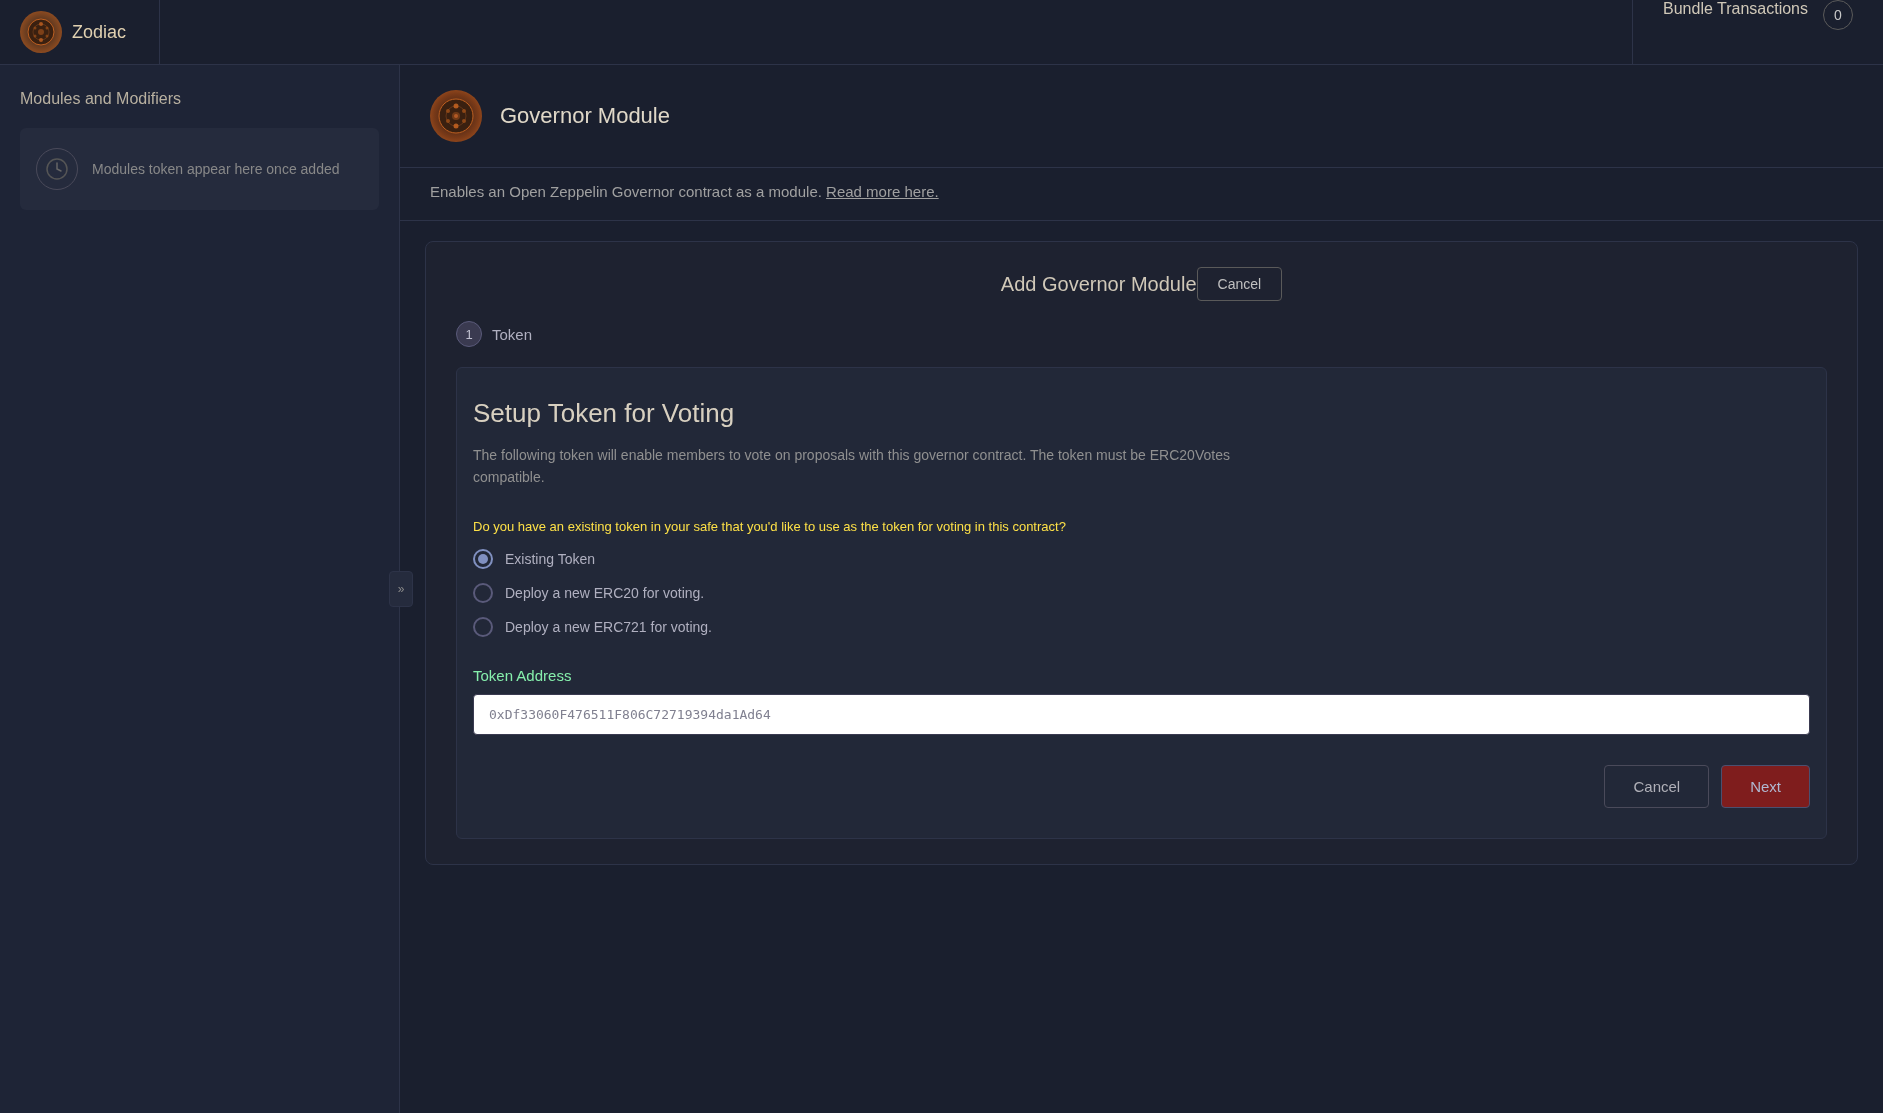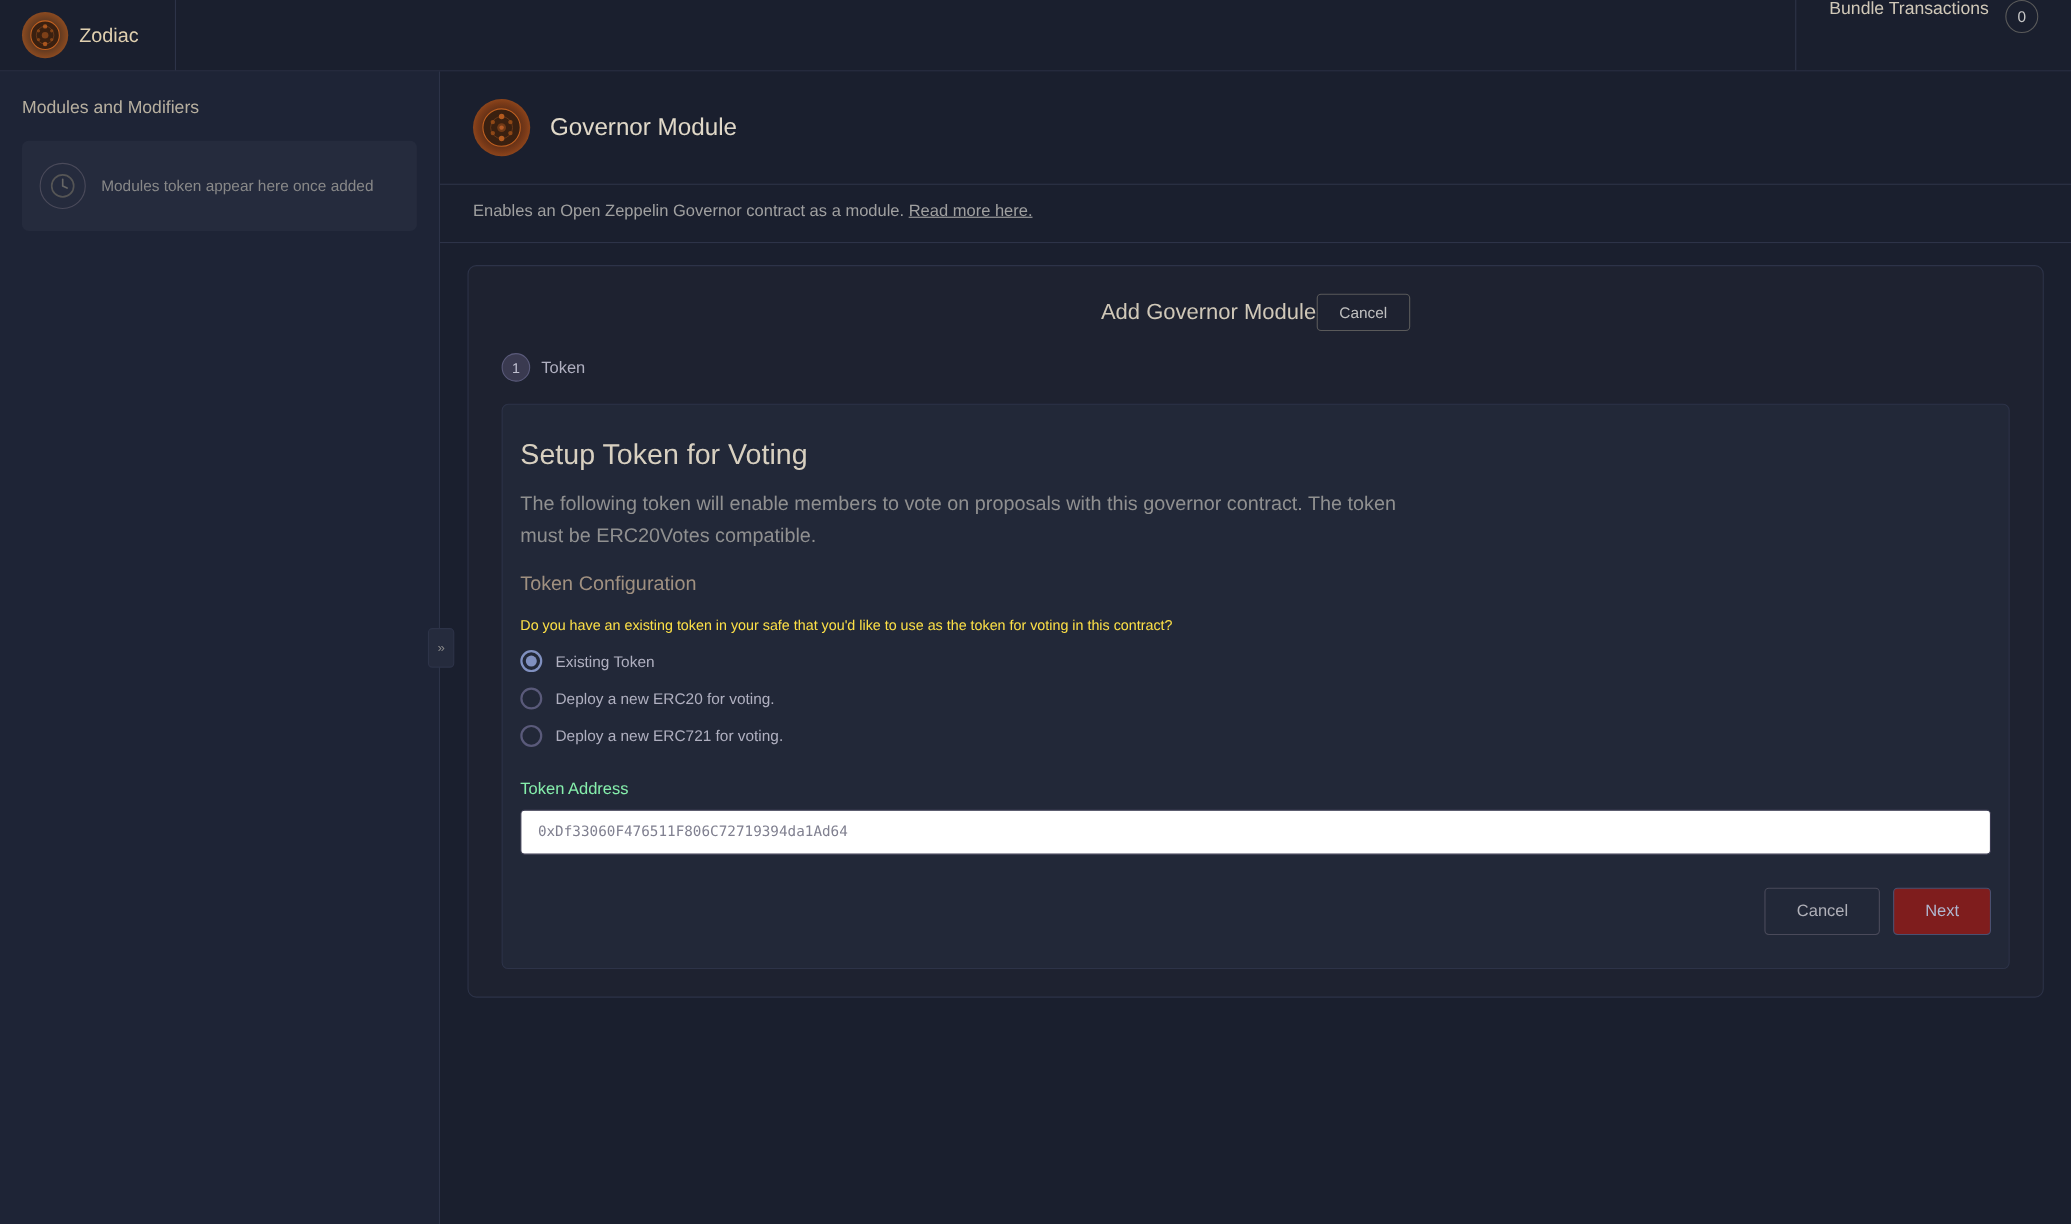--- a/index.html
+++ b/index.html
@@ -250,24 +250,24 @@
       border-radius: 6px;
       padding: 30px 16px;
     }
     .token-setup-title {
       font-size: 26px;
       color: #d8d0c0;
       font-weight: 400;
       margin-bottom: 15px;
     }
     .token-setup-desc {
-      font-size: 18px;
+      font-size: 14px;
       color: #909090;
       line-height: 1.6;
-      margin-bottom: 18px;
+      margin-bottom: 30px;
       max-width: 820px;
     }
     .token-config-title {
       font-size: 18px;
       color: #a09080;
       font-weight: 400;
       margin-bottom: 20px;
     }
     .token-question {
       font-size: 13px;
@@ -431,21 +431,20 @@
 
       <div class="step-indicator">
         <div class="step-number">1</div>
         <span class="step-label">Token</span>
       </div>
 
       <div class="token-setup-box">
         <div class="token-setup-title">Setup Token for Voting</div>
         <div class="token-setup-desc">The following token will enable members to vote on proposals with this governor contract. The token must be ERC20Votes compatible.</div>
 
-        <div class="token-config-title">Token Configuration</div>
         <div class="token-question">Do you have an existing token in your safe that you'd like to use as the token for voting in this contract?</div>
 
         <div class="radio-group">
           <label class="radio-item">
             <div class="radio-circle selected"></div>
             <span class="radio-label">Existing Token</span>
           </label>
           <label class="radio-item">
             <div class="radio-circle"></div>
             <span class="radio-label">Deploy a new ERC20 for voting.</span>

